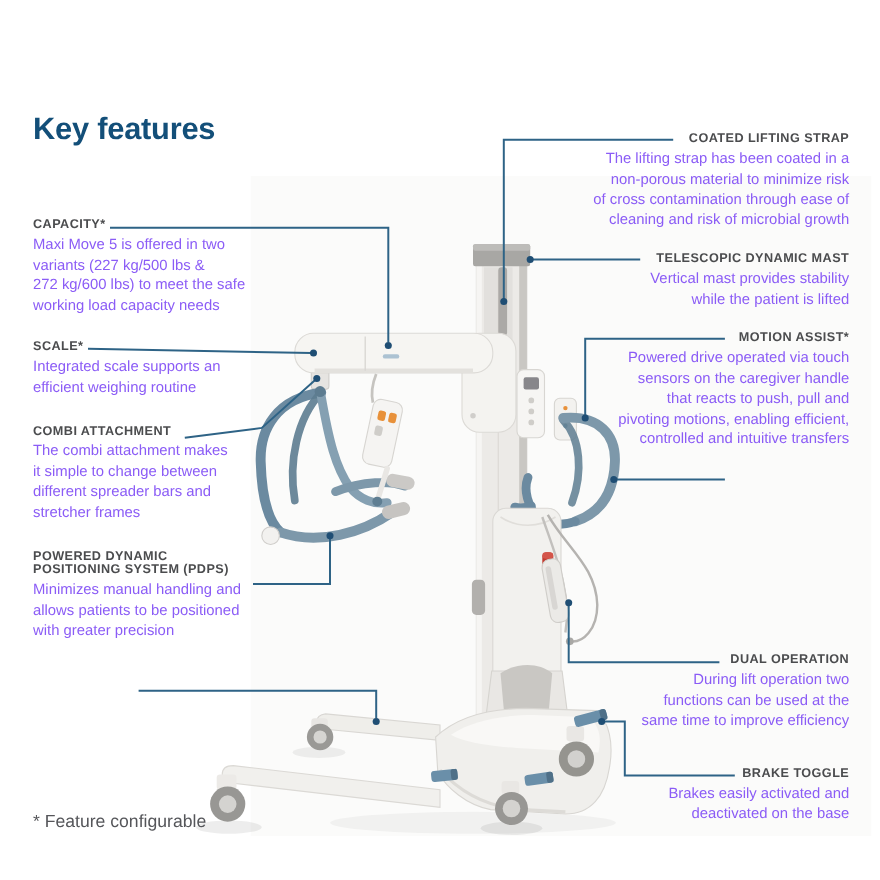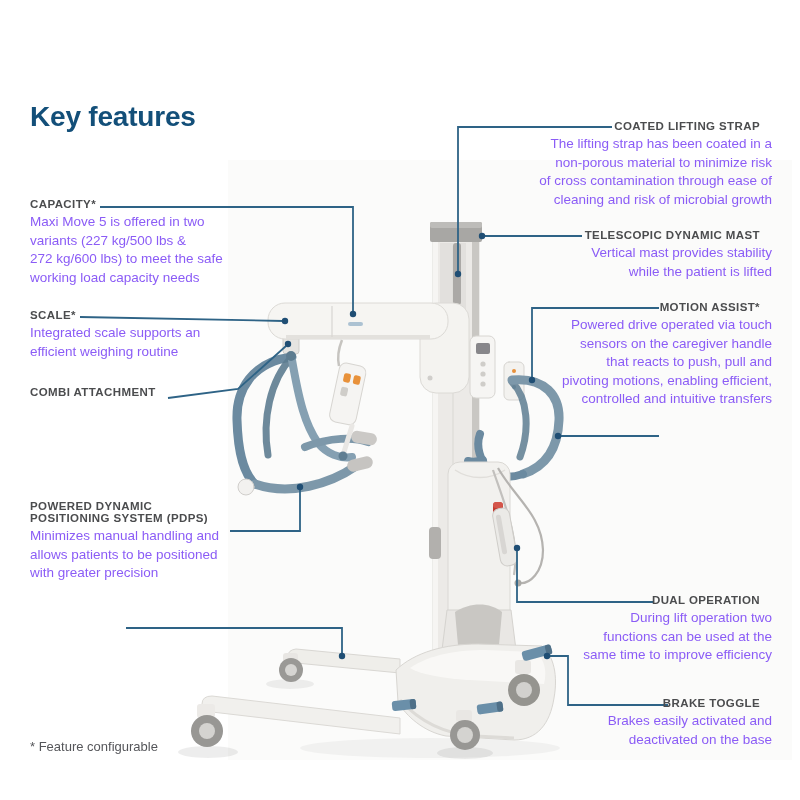--- a/index.html
+++ b/index.html
@@ -8,30 +8,30 @@
     background:#ffffff;
     font-family:"Liberation Sans", sans-serif;
   }
   #stage{position:absolute;inset:0;width:800px;height:800px;}
   .page-title{
     position:absolute;left:30px;top:82px;
     font-size:28px;font-weight:700;letter-spacing:-.2px;color:#134f79;
   }
   .feature{position:absolute;}
   .feature h3{
-    margin:0 12px 3px 0;font-size:11.5px;font-weight:700;letter-spacing:.4px;
+    margin:0 0 3px 0;font-size:11.5px;font-weight:700;letter-spacing:.4px;
     color:#4b4c4e;white-space:pre-line;
   }
   .feature p{
     margin:0;font-size:13.5px;line-height:18.5px;color:#8b5cf6;white-space:pre-line;
   }
   .feature.left{left:30px;width:218px;text-align:left;}
   .feature.right{left:520px;width:252px;text-align:right;}
   .footnote{
-    position:absolute;left:30px;top:739px;font-size:13px;color:#55565a;
+    position:absolute;left:30px;top:739px;font-size:16px;color:#55565a;
   }
   svg{position:absolute;left:0;top:0;}
 </style>
 </head>
 <body>
 
 <div id="stage">
 
   <svg width="800" height="800" viewBox="0 0 800 800">
 
@@ -216,20 +216,24 @@
 272 kg/600 lbs) to meet the safe
 working load capacity needs</p>
   </div>
   <div class="feature left" style="top:309px">
     <h3>SCALE*</h3>
     <p>Integrated scale supports an
 efficient weighing routine</p>
   </div>
   <div class="feature left" style="top:386px">
     <h3>COMBI ATTACHMENT</h3>
+    <p>The combi attachment makes
+it simple to change between
+different spreader bars and
+stretcher frames</p>
   </div>
   <div class="feature left" style="top:500px">
     <h3>POWERED DYNAMIC
 POSITIONING SYSTEM (PDPS)</h3>
     <p>Minimizes manual handling and
 allows patients to be positioned
 with greater precision</p>
   </div>
 
   <div class="feature right" style="top:120px">

